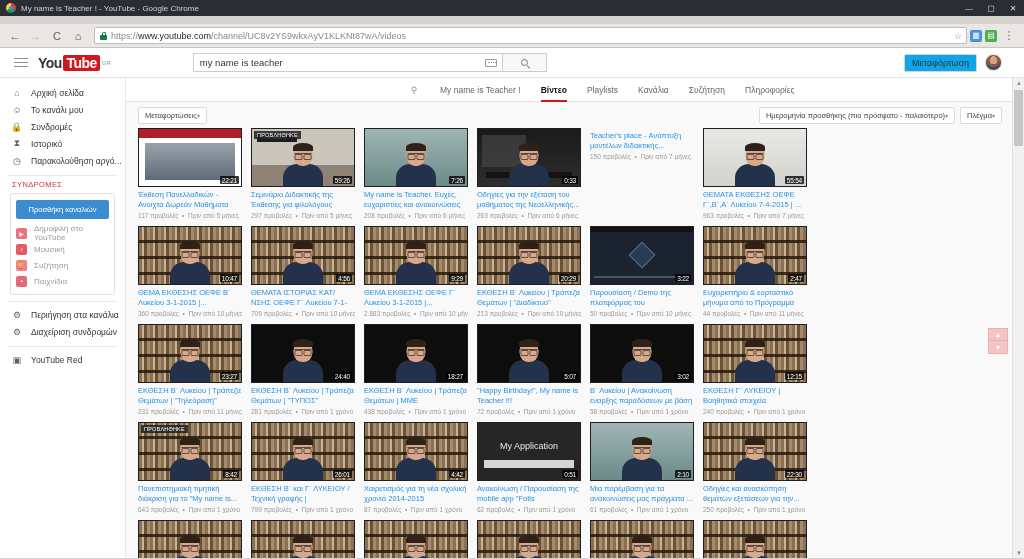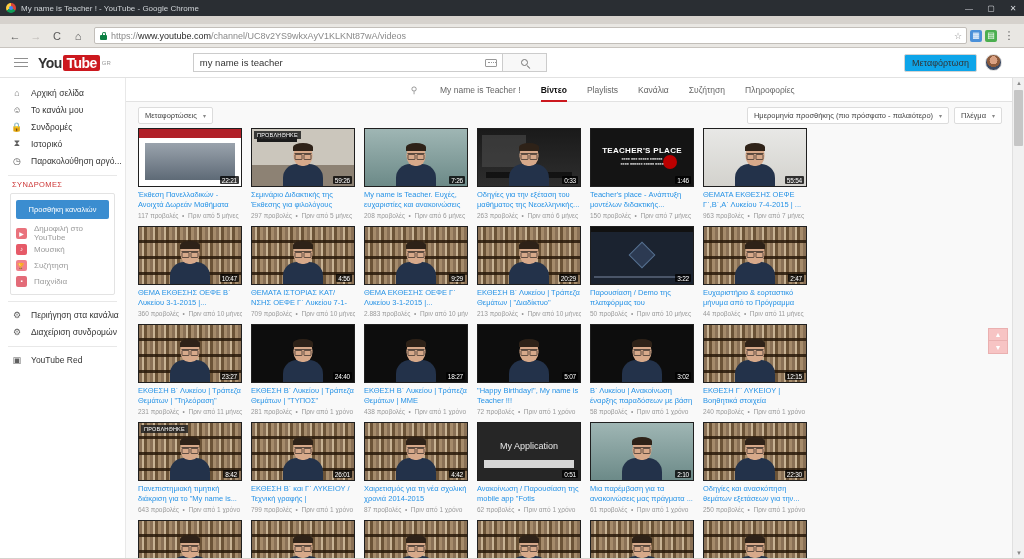--- a/index.html
+++ b/index.html
@@ -129,21 +129,21 @@
   }
   .ch-tab { height: 24px; display: flex; align-items: center; position: relative; white-space: nowrap; }
   .ch-tab.active { color: #111; font-weight: bold; }
   .ch-tab.active::after { content: ""; position: absolute; bottom: 0; left: 0; right: 0; height: 2px; background: #cc181e; }
   .tab-pin { width: 12px; height: 12px; display: flex; align-items: center; justify-content: center;
              color: #909090; font-size: 9px; }
 
   .filters { height: 26px; display: flex; align-items: center; padding: 0 12px; position: relative; }
   .dd {
     border: 1px solid #dcdcdc; background: #fff; font-size: 7.5px; color: #444;
-    padding: 3px 6px; border-radius: 2px; display: inline-flex; align-items: center; gap: 6px;
+    padding: 3px 6px; border-radius: 2px; display: inline-flex; align-items: center; gap: 0;
     white-space: nowrap;
   }
   .dd .caret { font-size: 6px; color: #888; }
   .filters-right { position: absolute; right: 22px; display: flex; gap: 5px; }
 
   
   .grid-scroll { position: absolute; left: 0; right: 12px; top: 50px; bottom: 0; overflow: hidden; padding: 0 12px; }
   .vrow { display: flex; gap: 9px; margin-bottom: 7px; }
   .vcard { width: 104px; }
   .vthumb {
@@ -444,28 +444,20 @@
                   <div class="hair"></div>
                   <div class="glasses"></div>
                 </div>
                 <div class="subtitle-strip"></div>
                 <div class="dur">0:33</div>
               </div>
               <div class="vtitle">Οδηγίες για την εξέταση του μαθήματος της Νεοελληνικής...</div>
               <div class="vmeta"><span>263 προβολές</span><span>&nbsp;&nbsp;•&nbsp;&nbsp;</span><span>Πριν από 6 μήνες</span></div>
             </div>
             <div class="vcard">
-              <div class="vthumb">
-                <div class="sc sc-teachers">
-                  <div class="tp-dot"></div>
-                  <div class="tp-txt">TEACHER'S PLACE</div>
-                  <div class="tp-sub">■■■■ ■■■ ■■■■■ ■■■■■■<br>■■■■ ■■■■■■ ■■■■■ ■■■■</div>
-                </div>
-                <div class="dur">1:46</div>
-              </div>
               <div class="vtitle">Teacher's place - Ανάπτυξη μοντέλων διδακτικής...</div>
               <div class="vmeta"><span>150 προβολές</span><span>&nbsp;&nbsp;•&nbsp;&nbsp;</span><span>Πριν από 7 μήνες</span></div>
             </div>
             <div class="vcard">
               <div class="vthumb">
                 <div class="sc sc-white"></div>
                 <div class="person">
                   <div class="torso"></div>
                   <div class="head"></div>
                   <div class="hair"></div>

